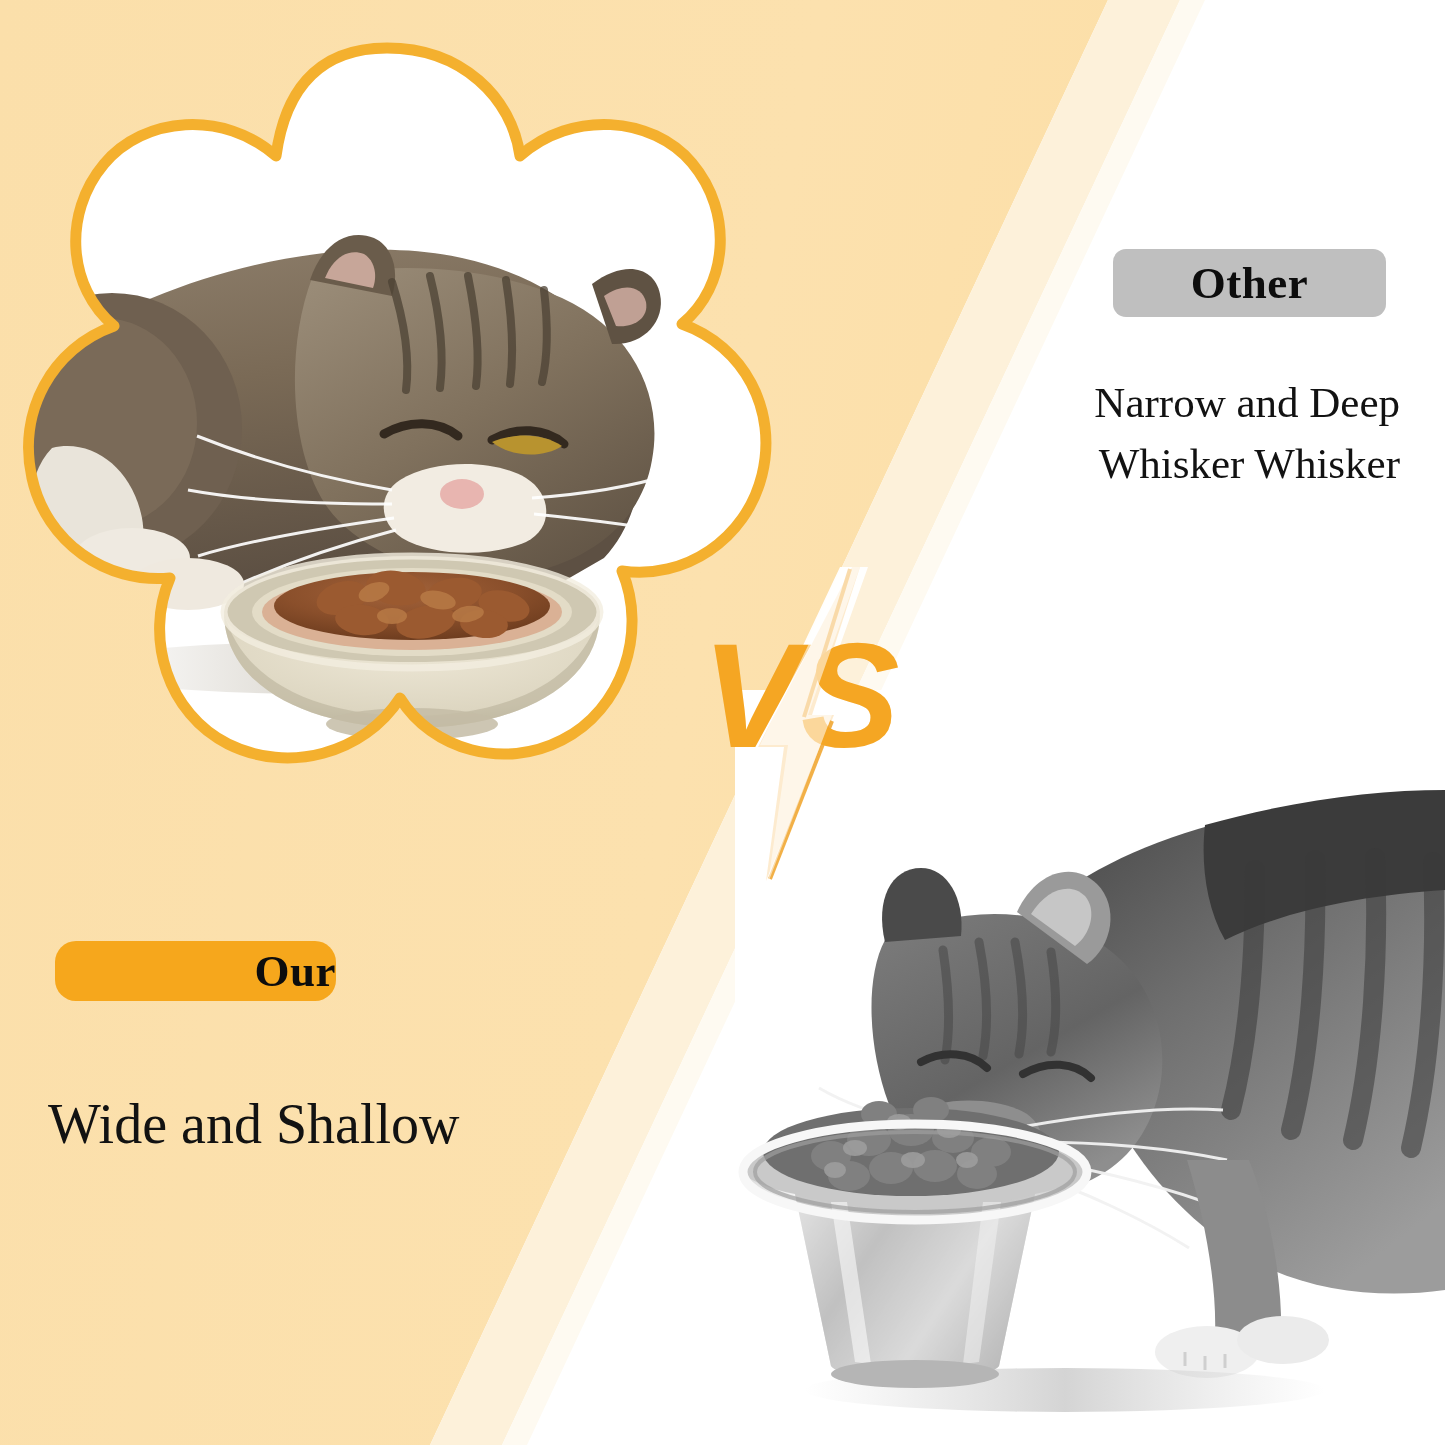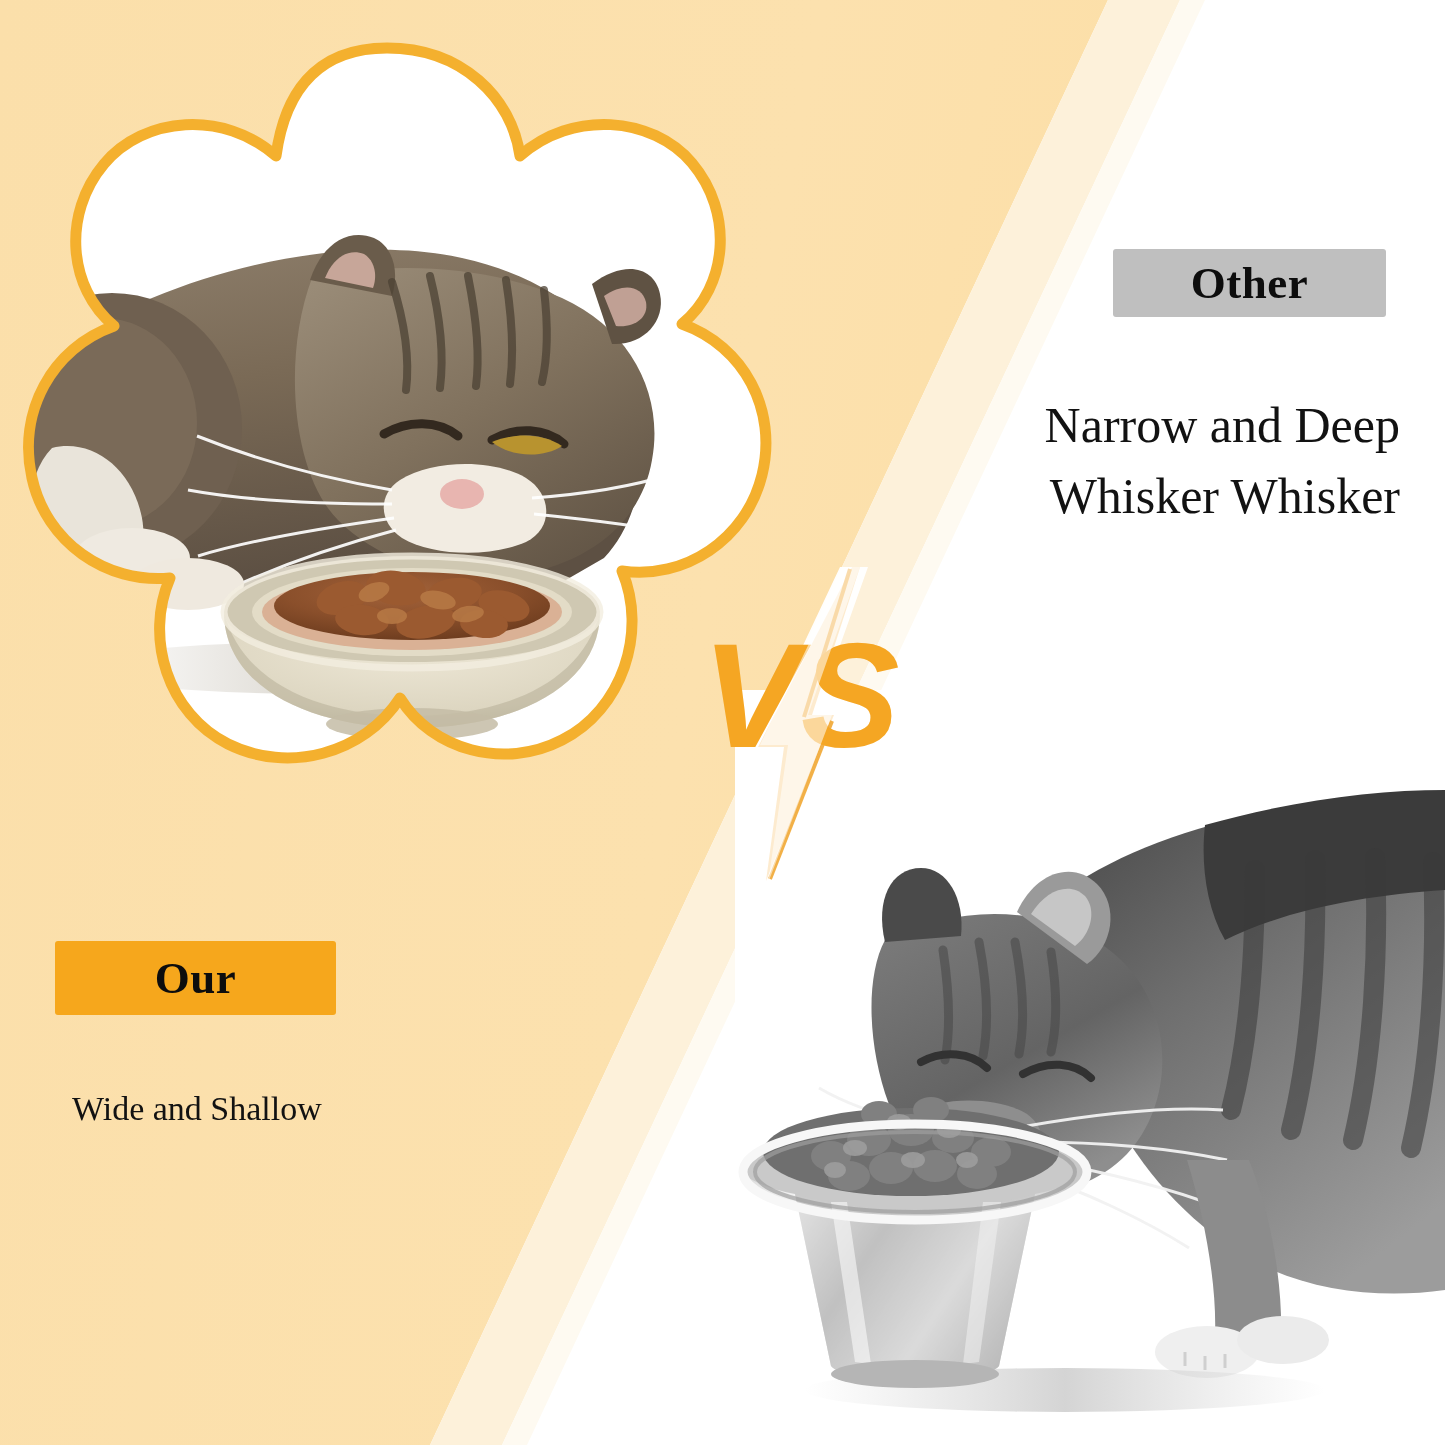--- a/index.html
+++ b/index.html
@@ -18,30 +18,30 @@
   
   .flower-wrap { position:absolute; left:-8px; top:28px; width:790px; height:810px; }
   .flower-wrap svg { display:block; width:100%; height:100%; }
 
   
   .badge {
     position:absolute; display:flex; align-items:center; justify-content:center;
     font-weight:bold; color:#0d0d0d; letter-spacing:.5px;
   }
   .badge-other { left:1113px; top:249px; width:273px; height:68px;
-                 background:#bfbfbf; border-radius:3px; font-size:45px; }
-  .badge-our   { left:55px;  top:941px; width:281px; height:74px;
-                 background:#f6a71c; border-radius:3px; font-size:45px; }
+                 background:#bfbfbf; border-radius:13px; font-size:45px; }
+  .badge-our   { left:55px;  top:941px; width:281px; height:60px;
+                 background:#f6a71c; border-radius:21px; font-size:45px;justify-content:flex-end; }
 
   
   .features { position:absolute; color:#121212; }
   .features .line { white-space:nowrap; }
 
-  .features-right { right:45px; top:390px; text-align:right; font-size:50px; line-height:1.42; }
-  .features-left  { left:72px;  top:1085px; text-align:right;  font-size:34px; line-height:1.40; }
+  .features-right { right:45px; top:372px; text-align:right; font-size:43px; line-height:1.42; }
+  .features-left  { left:48px;  top:1085px; text-align:right;  font-size:56px; line-height:1.40; }
 
   
   .vs-wrap { position:absolute; left:700px; top:595px; width:230px; height:260px; }
   .vs-wrap svg { display:block; width:100%; height:100%; overflow:visible; }
   .vs-text {
     font-family:"Liberation Sans", sans-serif;
     font-weight:bold; font-style:italic;
     font-size:148px; fill:#f5a623;
   }
 

